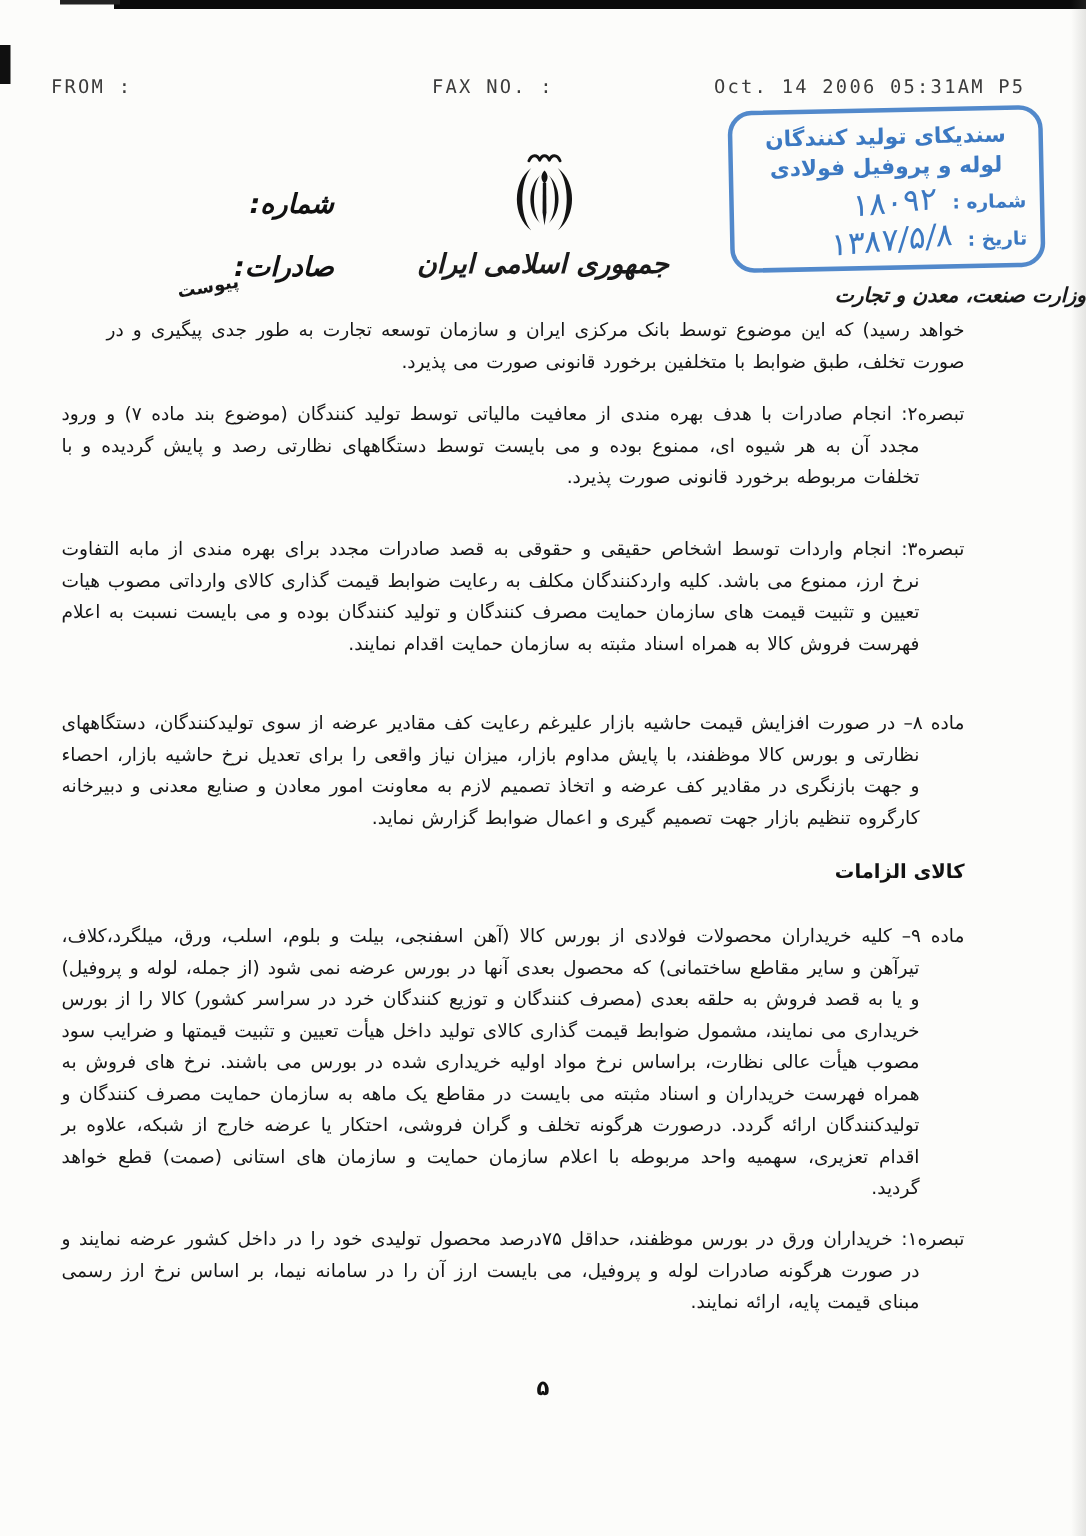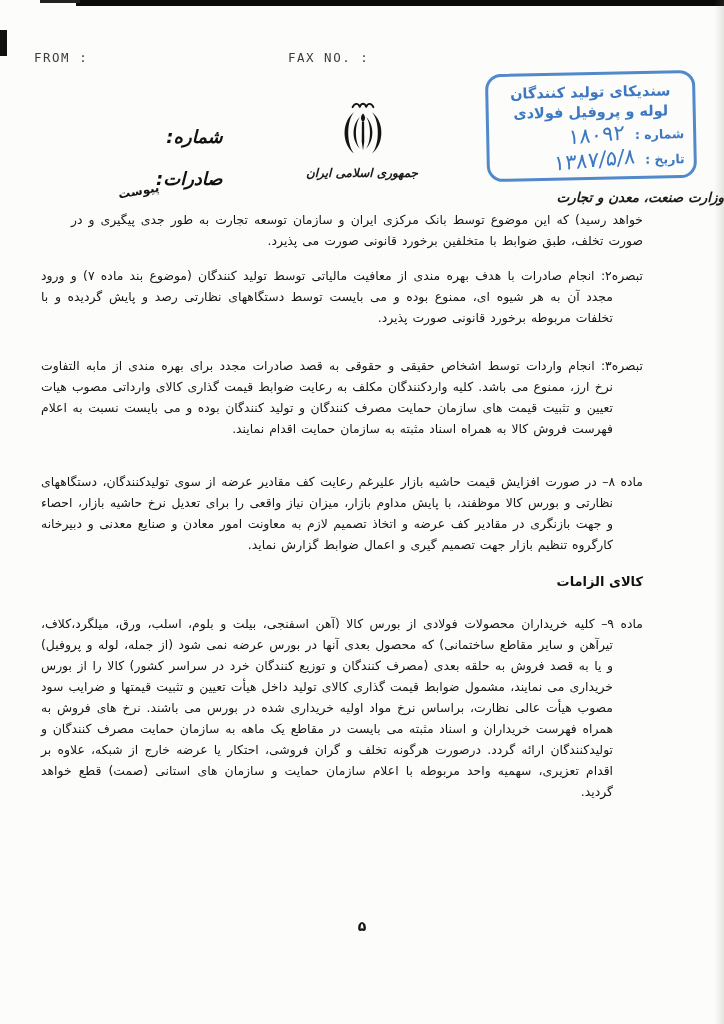--- a/index.html
+++ b/index.html
@@ -30,21 +30,21 @@
   }
   .stamp-org{font-size:14.5px;font-weight:600;line-height:20px;letter-spacing:.2px;}
   .stamp-row{display:flex;direction:rtl;align-items:center;margin-top:1px;}
   .stamp-row-label{font-size:12.5px;font-weight:600;white-space:nowrap;}
   .stamp-row-value{font-size:21px;font-weight:500;margin-right:10px;
     transform:rotate(-4deg) skewX(-6deg);letter-spacing:2px;}
 
   
   .emblem{position:absolute;left:328px;top:100px;width:70px;height:64px;}
   .title-country{position:absolute;left:0;top:166px;width:724px;text-align:center;
-    font-size:12px;font-weight:700;font-style:italic;letter-spacing:1px;}
+    font-size:18px;font-weight:700;font-style:italic;letter-spacing:1px;}
   .title-ministry{position:absolute;left:0;top:189px;width:724px;text-align:right;
     font-size:13.5px;font-weight:700;font-style:italic;}
   .meta-labels{position:absolute;left:156px;top:126px;direction:rtl;text-align:right;
     font-size:18px;font-weight:700;font-style:italic;color:#111;}
   .meta-labels div{margin-bottom:21px;}
   .handwritten-note{position:absolute;left:118px;top:184px;font-size:12px;font-weight:700;
     transform:rotate(-10deg);direction:rtl;color:#161616;}
 
   
   .doc-body{position:absolute;left:53px;top:0;width:590px;height:1024px;direction:rtl;}
@@ -70,20 +70,21 @@
 <div class="page">
 
   <div class="scan-bar-top"></div>
   <div class="scan-bar-top2"></div>
   <div class="scan-mark-left"></div>
   <div class="scan-shadow-right"></div>
 
   <div class="fax-header">
     <span class="fax-from">FROM :</span>
     <span class="fax-no">FAX NO. :</span>
+    <span class="fax-date">Oct. 14 2006 05:31AM  P5</span>
   </div>
 
   <div class="stamp">
     <div class="stamp-org">سندیکای تولید کنندگان</div>
     <div class="stamp-org">لوله و پروفیل فولادی</div>
     <div class="stamp-row">
       <span class="stamp-row-label">شماره :</span>
       <span class="stamp-row-value">۱۸۰۹۲</span>
     </div>
     <div class="stamp-row">
@@ -133,18 +134,22 @@
       <span>در صورت افزایش قیمت حاشیه بازار علیرغم رعایت کف مقادیر عرضه از سوی تولیدکنندگان، دستگاههای نظارتی و بورس کالا موظفند، با پایش مداوم بازار، میزان نیاز واقعی را برای تعدیل نرخ حاشیه بازار، احصاء و جهت بازنگری در مقادیر کف عرضه و اتخاذ تصمیم لازم به معاونت امور معادن و صنایع معدنی و دبیرخانه کارگروه تنظیم بازار جهت تصمیم گیری و اعمال ضوابط گزارش نماید.</span>
     </p>
 
     <div class="sec-heading">کالای الزامات</div>
 
     <p class="para hang sec-m9">
       <b>ماده ۹–</b>
       <span>کلیه خریداران محصولات فولادی از بورس کالا (آهن اسفنجی، بیلت و بلوم، اسلب، ورق، میلگرد،کلاف، تیرآهن و سایر مقاطع ساختمانی) که محصول بعدی آنها در بورس عرضه نمی شود (از جمله، لوله و پروفیل) و یا به قصد فروش به حلقه بعدی (مصرف کنندگان و توزیع کنندگان خرد در سراسر کشور) کالا را از بورس خریداری می نمایند، مشمول ضوابط قیمت گذاری کالای تولید داخل هیأت تعیین و تثبیت قیمتها و ضرایب سود مصوب هیأت عالی نظارت، براساس نرخ مواد اولیه خریداری شده در بورس می باشند. نرخ های فروش به همراه فهرست خریداران و اسناد مثبته می بایست در مقاطع یک ماهه به سازمان حمایت مصرف کنندگان و تولیدکنندگان ارائه گردد. درصورت هرگونه تخلف و گران فروشی، احتکار یا عرضه خارج از شبکه، علاوه بر اقدام تعزیری، سهمیه واحد مربوطه با اعلام سازمان حمایت و سازمان های استانی (صمت) قطع خواهد گردید.</span>
     </p>
 
+    <p class="para hang sec-t1">
+      <b>تبصره۱:</b>
+      <span>خریداران ورق در بورس موظفند، حداقل ۷۵درصد محصول تولیدی خود را در داخل کشور عرضه نمایند و در صورت هرگونه صادرات لوله و پروفیل، می بایست ارز آن را در سامانه نیما، بر اساس نرخ ارز رسمی مبنای قیمت پایه، ارائه نمایند.</span>
+    </p>
 
   </div>
 
   <div class="page-number">۵</div>
 
 </div>
 
 </body></html>

